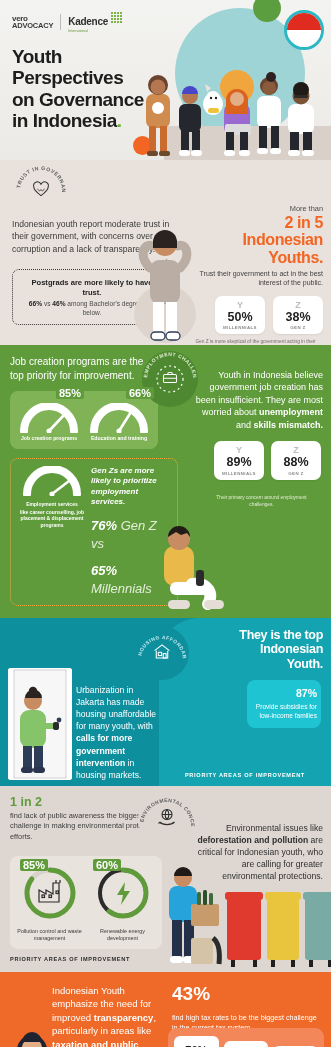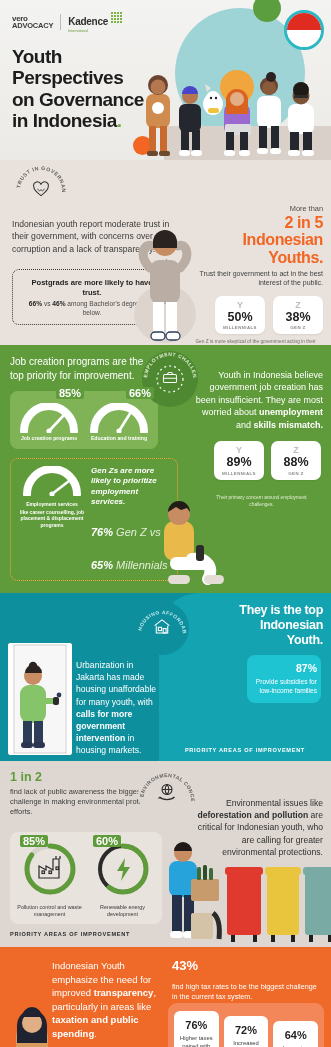--- a/index.html
+++ b/index.html
@@ -255,21 +255,21 @@
   }
   .emp-dashed .gleft { width: 66px; text-align:center; }
   .emp-dashed .gcap {
     font-size: 5px; font-weight: 800; color:#ffffff; line-height: 1.35; margin-top: 1px;
   }
   .emp-dashed .gright { flex:1;font-style:italic; }
   .emp-dashed .gtitle {
     font-size: 8px; font-weight: 800; color:#ffffff; line-height:1.3;
   }
   .emp-dashed .gstat {
-    font-size: 11px; color:#e4eedb; line-height:1.35; margin-top:18px;
+    font-size: 13px; color:#e4eedb; line-height:1.35; margin-top:10px;
   }
   .emp-dashed .gstat b { color:#ffffff; font-weight:800;}
 
   .emp-gen-cards {
     position:absolute; right: 10px; top: 96px;
     display:flex; gap:7px;
   }
   .emp-gen-note {
     position:absolute; right: 12px; top: 150px;
     width: 115px; text-align:center;
@@ -418,21 +418,21 @@
     position: absolute; left: 52px; top: 12px;
     width: 110px;
     font-size: 9.5px; color:#ffffff; line-height:1.42;
   }
   .tax-left b { font-weight: 800; }
   .tax-person {
     position: absolute; left: 2px; top: 46px;
     width: 70px; height: 126px;
   }
   .tax-right { position: absolute; left: 172px; top: 12px; width: 152px; }
-  .tax-43 { font-size: 13px; font-weight: 800; color:#ffffff; line-height:1;}
+  .tax-43 { font-size: 19px; font-weight: 800; color:#ffffff; line-height:1;}
   .tax-sub { margin-top:10px; font-size: 7.2px; color:#ffffff; line-height:1.4;}
   .tax-panel {
     position: absolute; left: 168px; top: 56px;
     width: 156px;
     background: #f4875a;
     border-radius: 9px;
     padding: 8px 6px 6px 6px;
   }
   .tax-cards { display:flex; gap:5px; align-items: flex-start; }
   .tcard {

